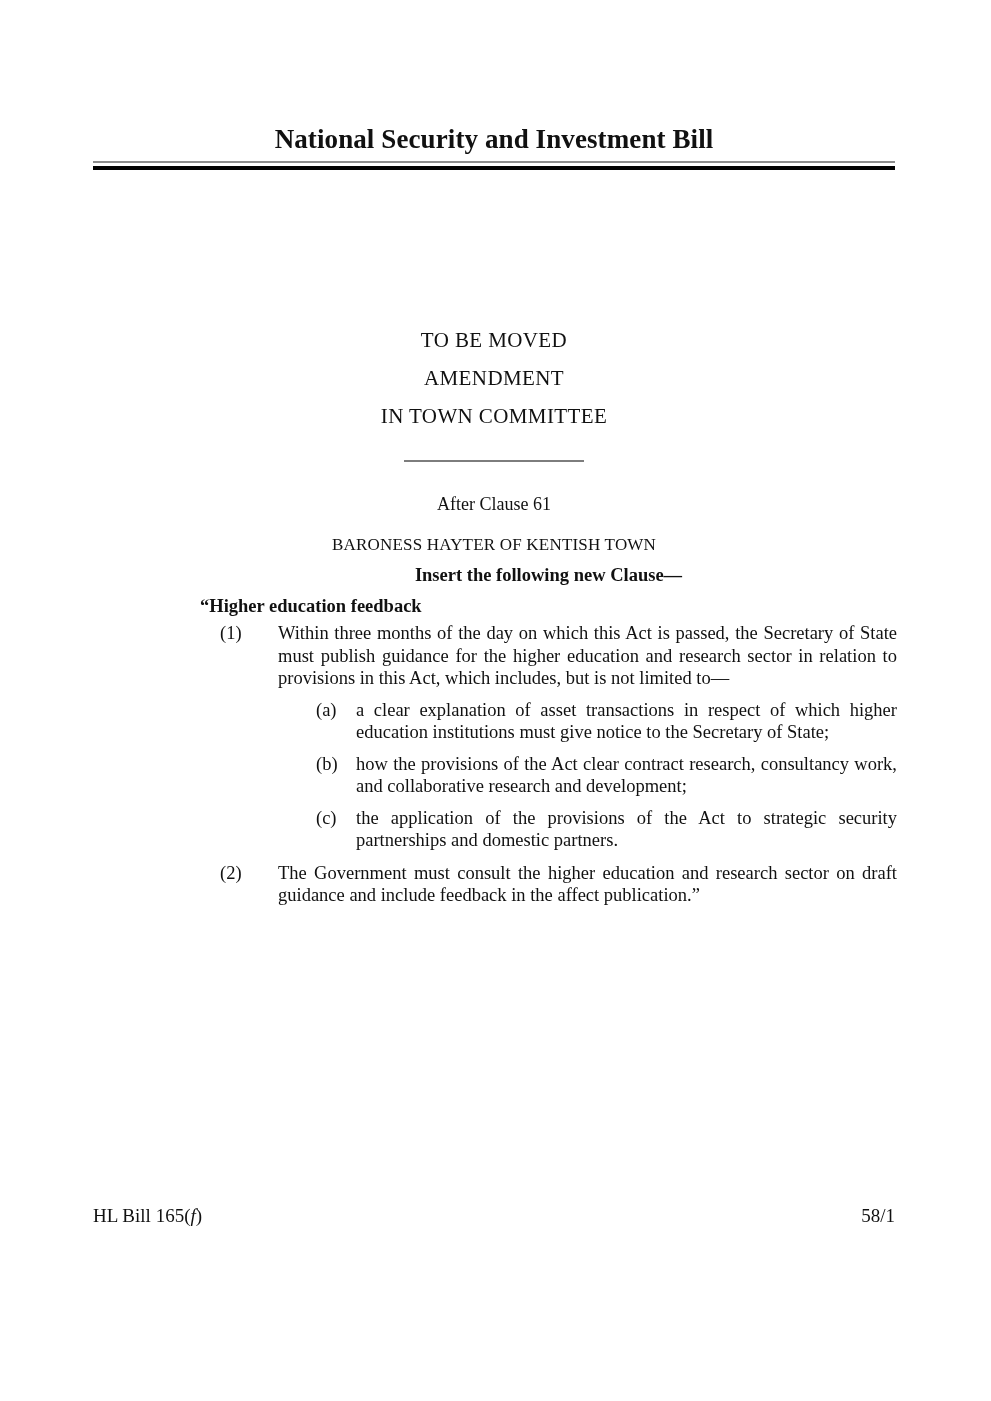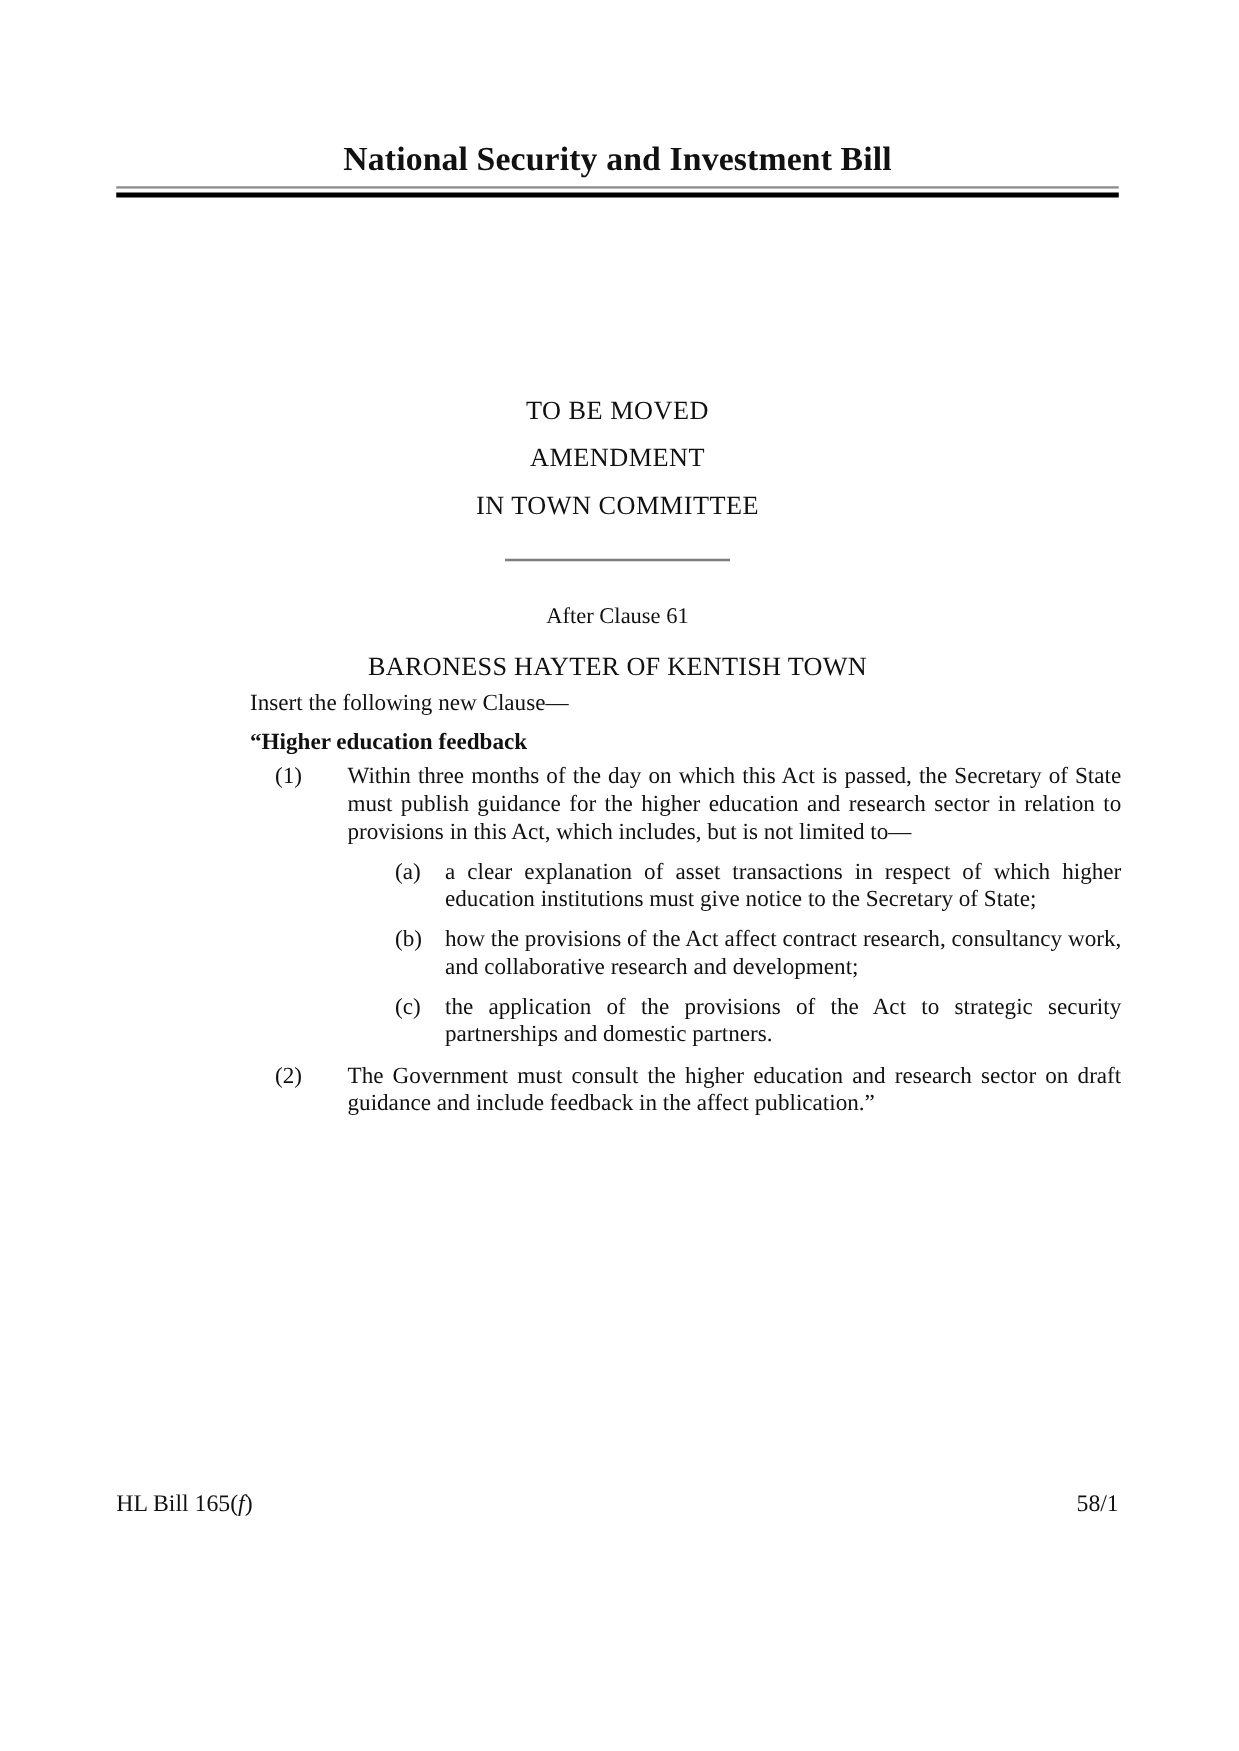--- a/index.html
+++ b/index.html
@@ -12,21 +12,21 @@
   body {
     font-family: "Liberation Serif", "DejaVu Serif", serif;
     color: #111111;
     -webkit-font-smoothing: antialiased;
   }
 
   .page {
     position: relative;
     width: 991px;
     height: 1308px;
-    margin: 4px auto;
+    margin: 16px auto;
     background: #ffffff;
     overflow: hidden;
     box-sizing: border-box;
   }
 
   
   .doc-title {
     position: absolute;
     top: 106px;
     left: 93px;
@@ -97,38 +97,39 @@
     font-weight: normal;
     line-height: 22px;
   }
 
   .sponsor {
     position: absolute;
     top: 517px;
     left: 93px;
     width: 802px;
     text-align: center;
-    font-size: 21px;
+    font-size: 17px;
     line-height: 24px;
     letter-spacing: 0.2px;
   }
 
   
   .body-col {
     position: absolute;
     top: 548px;
     left: 200px;
     width: 697px;
     font-size: 18.5px;
     line-height: 22.5px;
   }
 
   .lead-in {
     margin: 0 0 8px 0;
-    text-align: left;
+    text-align: center;
+    font-weight: bold;
   }
 
   .quoted-heading {
     margin: 0 0 5px 0;
     font-weight: bold;
     text-align: left;
   }
 
   
   .list-num {
@@ -232,21 +233,21 @@
         <span class="marker">(1)</span>
         <span class="para-text">Within three months of the day on which this Act is passed, the Secretary of State must publish guidance for the higher education and research sector in relation to provisions in this Act, which includes, but is not limited to—</span>
 
         <ol class="list-alpha">
           <li>
             <span class="marker">(a)</span>
             <span class="para-text">a clear explanation of asset transactions in respect of which higher education institutions must give notice to the Secretary of State;</span>
           </li>
           <li>
             <span class="marker">(b)</span>
-            <span class="para-text">how the provisions of the Act affect contract research, consultancy work, and collaborative research and development;</span>
+            <span class="para-text">how the provisions of the Act clear contract research, consultancy work, and collaborative research and development;</span>
           </li>
           <li>
             <span class="marker">(c)</span>
             <span class="para-text">the application of the provisions of the Act to strategic security partnerships and domestic partners.</span>
           </li>
         </ol>
       </li>
 
       <li>
         <span class="marker">(2)</span>

